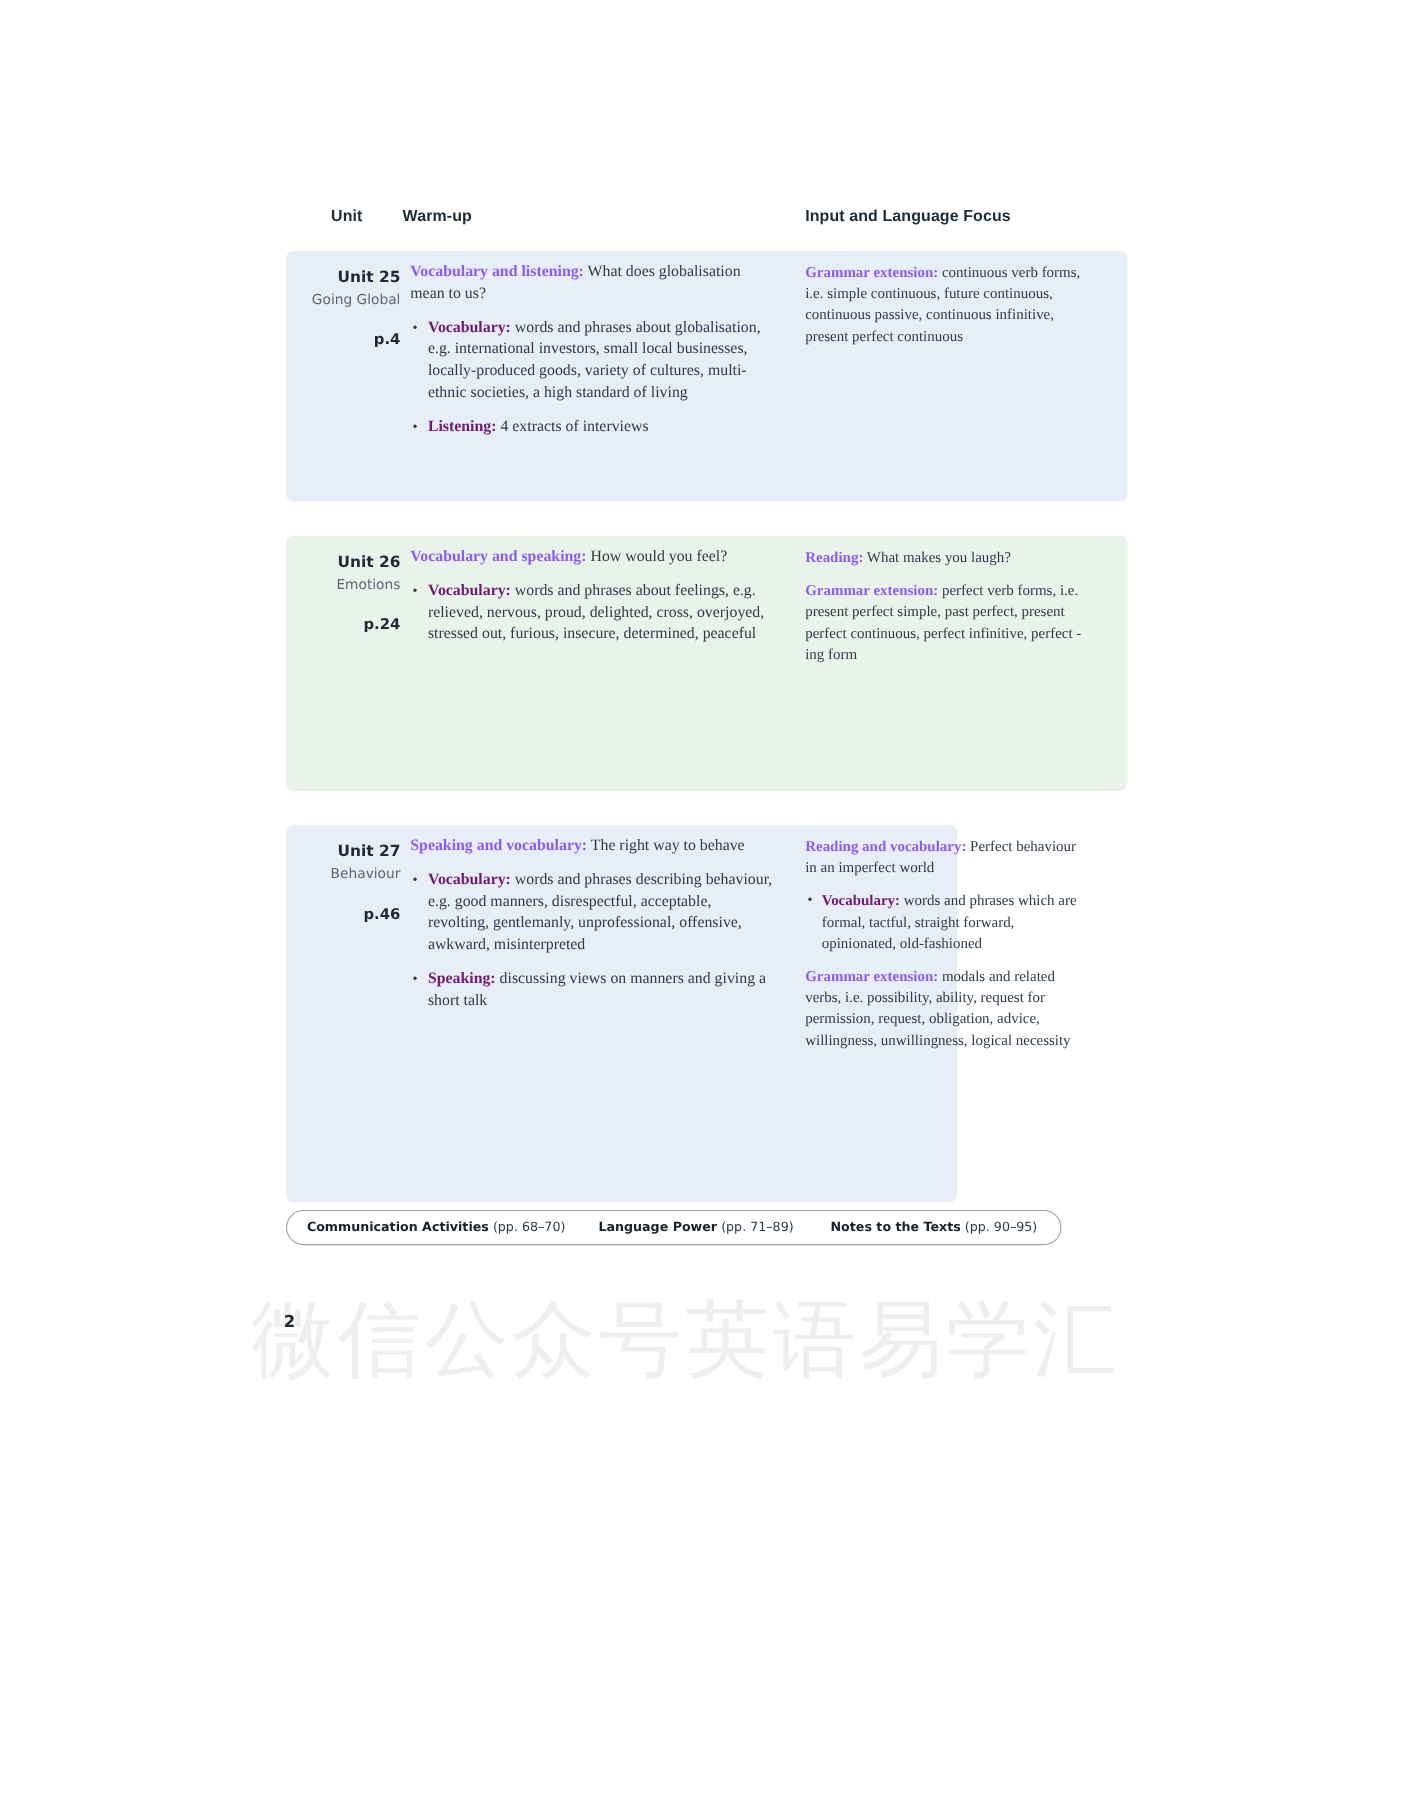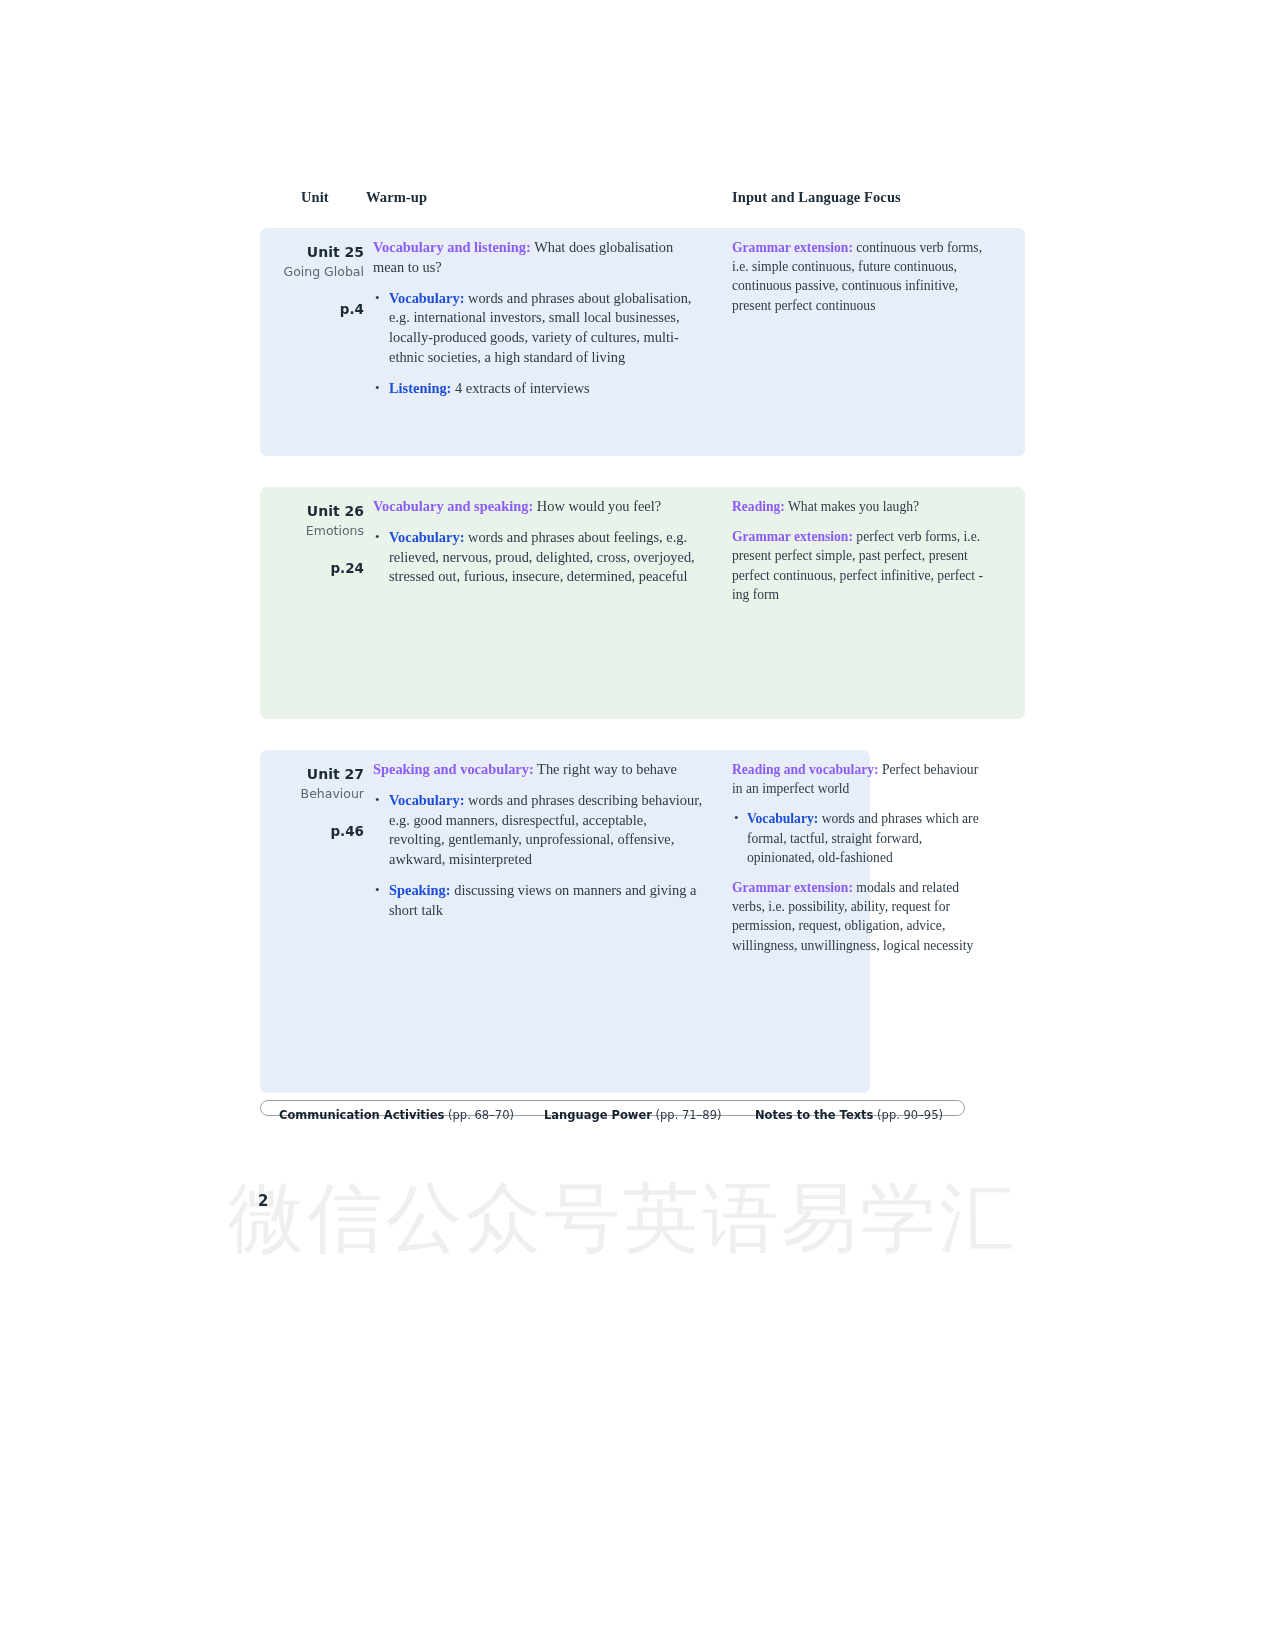--- a/index.html
+++ b/index.html
@@ -25,21 +25,21 @@
   
   .col-headers {
     position: absolute;
     left: 260px;
     top: 185px;
     width: 765px;
     height: 30px;
   }
   .col-head {
     position: absolute;
-    font-family: Liberation Serif, serif;
+    font-family: Liberation Sans, sans-serif;
     font-weight: bold;
     font-size: 14.5px;
     color: #1c2b36;
     letter-spacing: 0.1px;
   }
   .col-head.unit  { left: 41px;  top: 4px; }
   .col-head.warm  { left: 106px; top: 4px; }
   .col-head.input { left: 472px; top: 4px; }
 
   
@@ -139,30 +139,30 @@
   ul.bullets li::before {
     content: "\2022";
     position: absolute;
     left: 2px;
     top: -1px;
     font-size: 13px;
     color: #2d3b49;
   }
   ul.bullets li b {
     font-weight: bold;
-    color: #1d4ed8;
+    color: #701a75;
   }
 
   
   .footer-bar {
     position: absolute;
     left: 260px;
     top: 1100px;
     width: 705px;
-    height: 16px;
+    height: 32px;
     border: 1px solid #9aa3ac;
     border-radius: 16px;
     box-sizing: border-box;
     background: #ffffff;
   }
   .footer-item {
     position: absolute;
     top: 7px;
     font-family: "DejaVu Sans", sans-serif;
     font-size: 11.5px;

